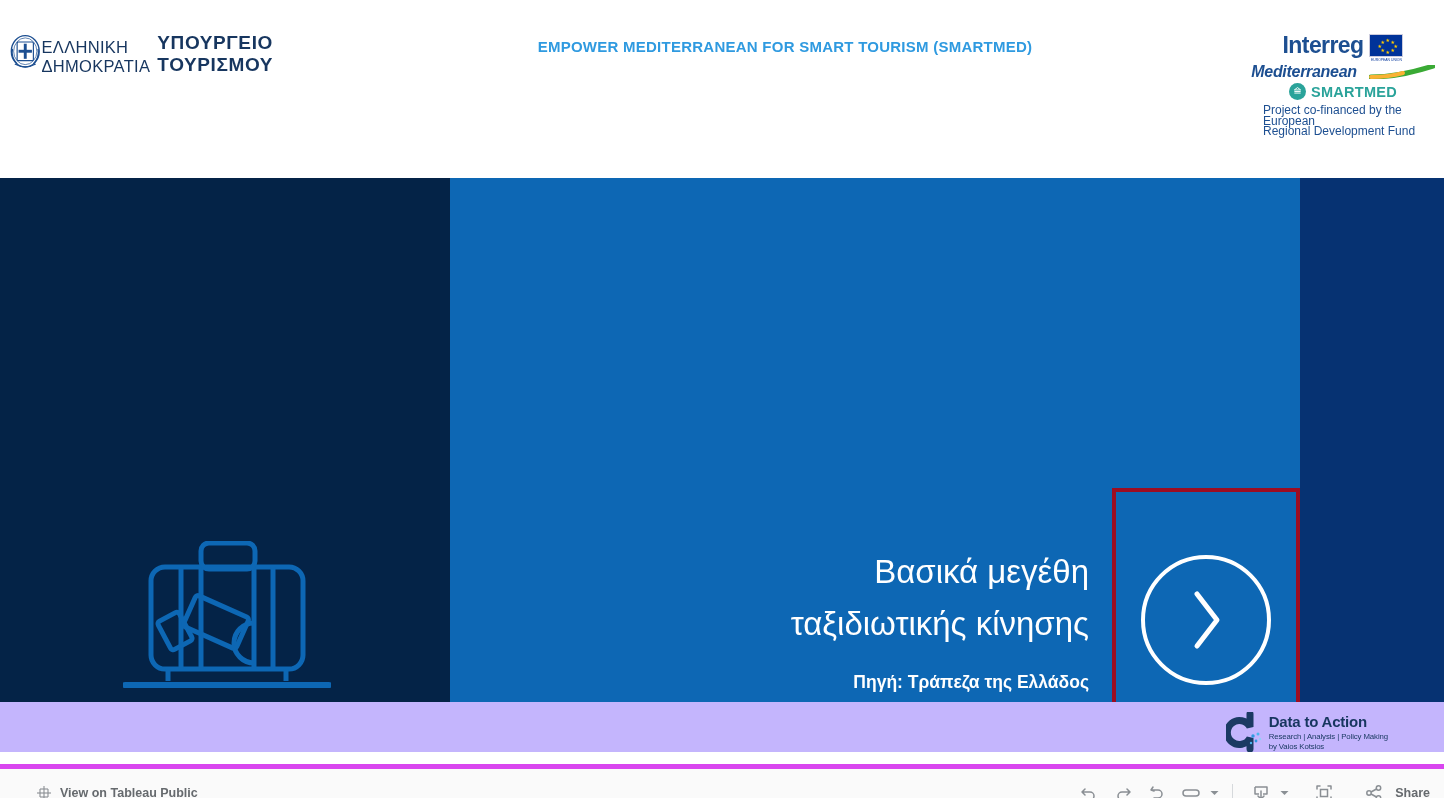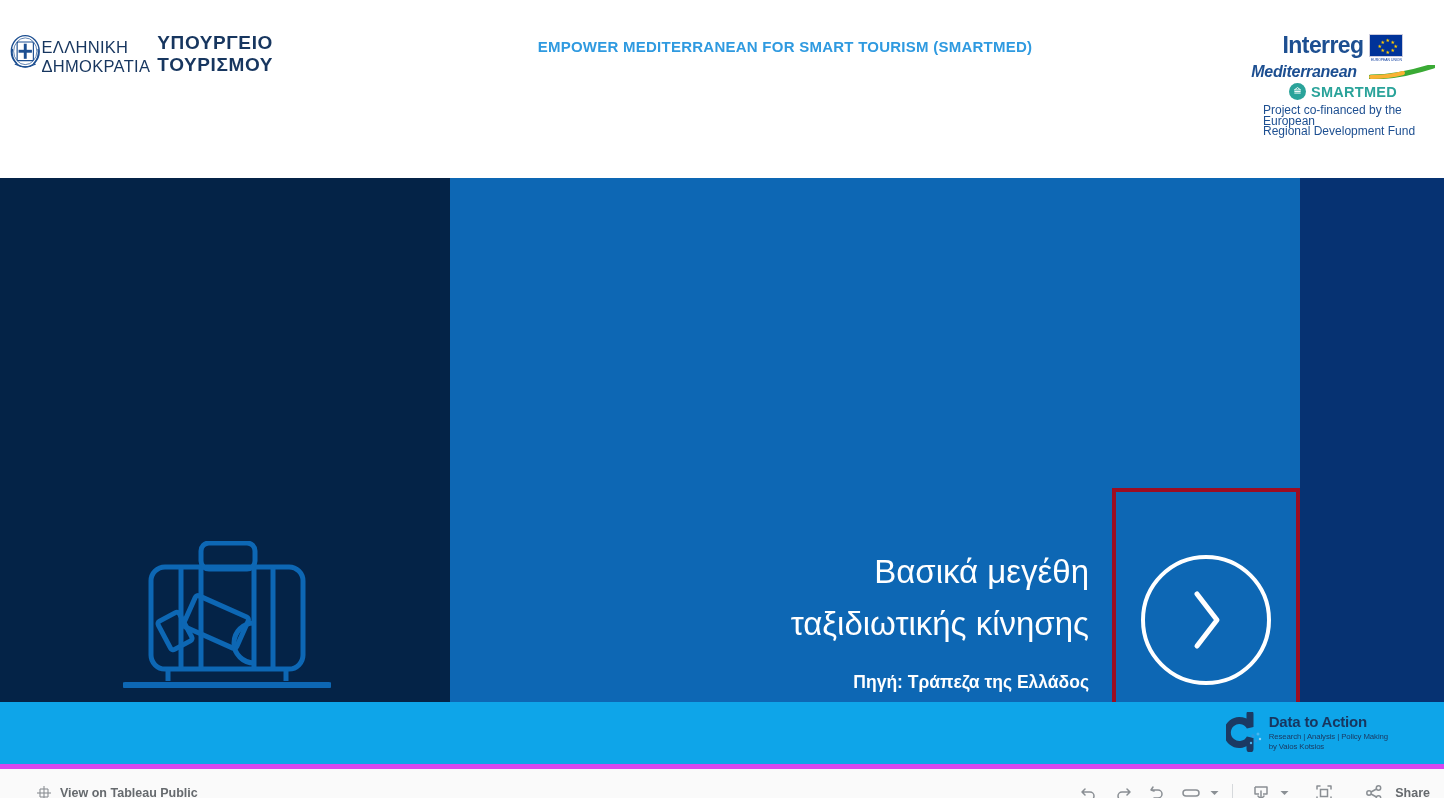--- a/index.html
+++ b/index.html
@@ -105,22 +105,22 @@
     background: #0d67b4; border: 4px solid #9c0d22;
   }
   .next-circle {
     position: absolute; left: 50%; top: 50%; transform: translate(-50%, -50%);
     width: 130px; height: 130px; border-radius: 50%; border: 4px solid #ffffff;
     display: flex; align-items: center; justify-content: center;
   }
 
   
   .footer-area {
-    position: absolute; left: 0; top: 702px; width: 1444px; height: 62px;
-    background: #0ea5e9;
+    position: absolute; left: 0; top: 702px; width: 1444px; height: 50px;
+    background: #c4b5fd;
   }
   .d2a {
     position: absolute; right: 56px; top: 10px;
     display: flex; align-items: center; gap: 7px;
   }
   .d2a-mark { width: 36px; height: 40px; }
   .d2a-txt { display: flex; flex-direction: column; line-height: 1; }
   .d2a-title { font-size: 15px; font-weight: bold; color: #17365f; letter-spacing: -.2px; }
   .d2a-sub1 { margin-top: 4px; font-size: 7.8px; color: #1b3a63; letter-spacing: -.1px; text-align: right; }
   .d2a-sub2 { margin-top: 2px; font-size: 7.8px; color: #1b3a63; letter-spacing: -.1px; }

